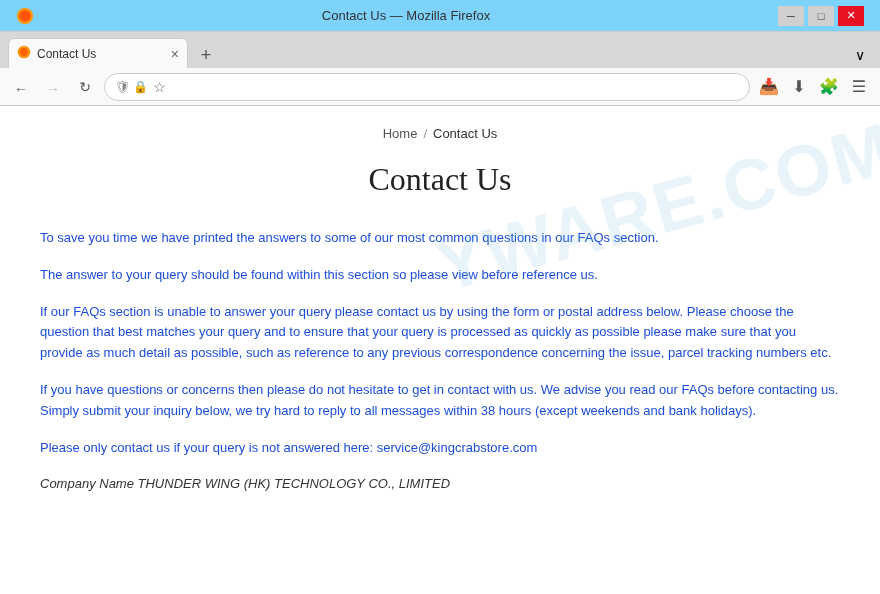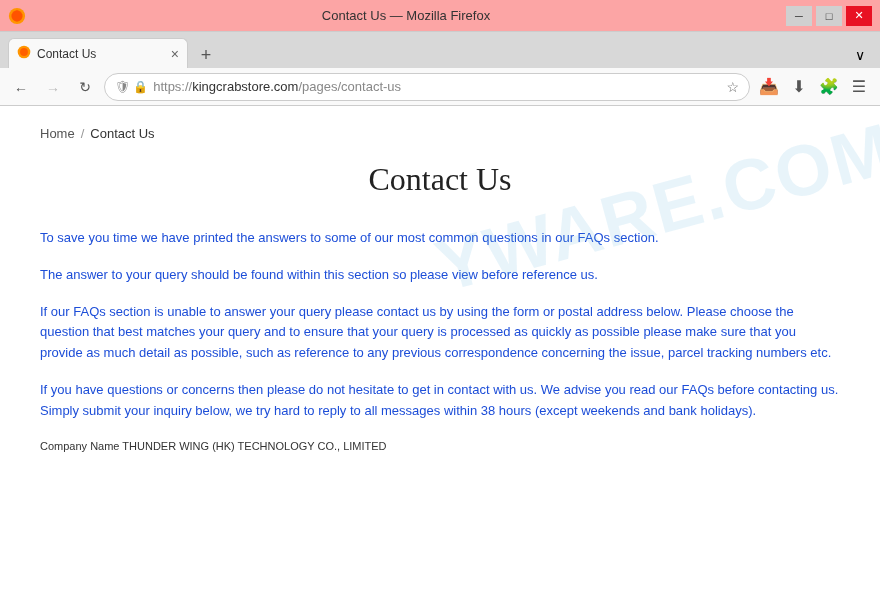--- a/index.html
+++ b/index.html
@@ -1,26 +1,26 @@
 <!DOCTYPE html>
 <html><head>
   <meta charset="utf-8">
   <style>
     * { margin: 0; padding: 0; box-sizing: border-box; }
     body { font-family: Arial, sans-serif; font-size: 13px; background: #f0f0f0; width: 880px; height: 594px; overflow: hidden; }
 
     
     .title-bar {
-      background: #fca5a5;
+      background: #7dd3fc;
       height: 32px;
       display: flex;
       align-items: center;
       justify-content: space-between;
       border-bottom: 1px solid #ccc;
-      padding: 0 8px;
+      padding: 0 16px;
     }
     .title-bar-left { display: flex; align-items: center; gap: 6px; }
     .firefox-icon { width: 18px; height: 18px; display: flex; align-items: center; justify-content: center; }
     .title-text { font-size: 13px; color: #333; flex: 1; text-align: center; }
     .window-controls { display: flex; gap: 4px; }
     .win-btn { width: 26px; height: 20px; display: flex; align-items: center; justify-content: center; font-size: 11px; cursor: pointer; border: none; background: transparent; }
     .win-btn.close { background: #e81123; color: white; }
     .win-btn.minimize, .win-btn.maximize { background: #d0d0d0; color: #333; }
 
     
@@ -117,21 +117,21 @@
     }
 
     
     .breadcrumb {
       display: flex;
       align-items: center;
       gap: 6px;
       font-size: 13px;
       color: #555;
       margin-bottom: 20px;
-      justify-content: flex-start;
+      justify-content: center;
     }
     .breadcrumb a { color: #555; text-decoration: none; }
     .breadcrumb-separator { color: #999; }
     .breadcrumb-current { color: #333; }
 
     
     .page-title {
       font-size: 32px;
       font-weight: 300;
       text-align: center;
@@ -142,24 +142,25 @@
 
     
     .content-text {
       font-size: 13px;
       line-height: 1.6;
       color: #1d4ed8;
       margin-bottom: 16px;
     }
 
     .company-info {
-      font-size: 11px;
+      font-size: 13px;
       color: #333;
       margin-bottom: 10px;
       padding: 2px 0;
+      font-style: italic;
     }
 
     
     .watermark {
       position: absolute;
       top: 60px;
       right: -20px;
       font-size: 72px;
       font-weight: bold;
       color: rgba(100, 180, 220, 0.15);
@@ -209,23 +210,20 @@
 
 <div class="nav-bar">
   <button class="nav-btn">←</button>
   <button class="nav-btn disabled">→</button>
   <button class="nav-btn">↻</button>
   <div class="address-bar">
     <div class="address-icons">
       <span>🛡</span>
       <span>🔒</span>
     </div>
-    <span class="address-url">
-      <span style="color:#888">https://</span><span style="color:#333">kingcrabstore.com</span><span style="color:#888">/pages/contact-us</span>
-    </span>
     <div class="address-action-icons">
       <span>☆</span>
     </div>
   </div>
   <div class="toolbar-icons">
     <div class="toolbar-icon">📥</div>
     <div class="toolbar-icon">⬇</div>
     <div class="toolbar-icon">🧩</div>
     <div class="toolbar-icon">☰</div>
   </div>
@@ -241,17 +239,18 @@
       <span class="breadcrumb-separator">/</span>
       <span class="breadcrumb-current">Contact Us</span>
     </div>
 
     <h1 class="page-title">Contact Us</h1>
 
     <p class="content-text">To save you time we have printed the answers to some of our most common questions in our FAQs section.</p>
     <p class="content-text">The answer to your query should be found within this section so please view before reference us.</p>
     <p class="content-text">If our FAQs section is unable to answer your query please contact us by using the form or postal address below. Please choose the question that best matches your query and to ensure that your query is processed as quickly as possible please make sure that you provide as much detail as possible, such as reference to any previous correspondence concerning the issue, parcel tracking numbers etc.</p>
     <p class="content-text">If you have questions or concerns then please do not hesitate to get in contact with us. We advise you read our FAQs before contacting us. Simply submit your inquiry below, we try hard to reply to all messages within 38 hours (except weekends and bank holidays).</p>
+    <p class="content-text">Please only contact us if your query is not answered here: service@kingcrabstore.com</p>
 
     <p class="company-info">Company Name THUNDER WING (HK) TECHNOLOGY CO., LIMITED</p>
 
   </div>
 </div>
 
 </body></html>

